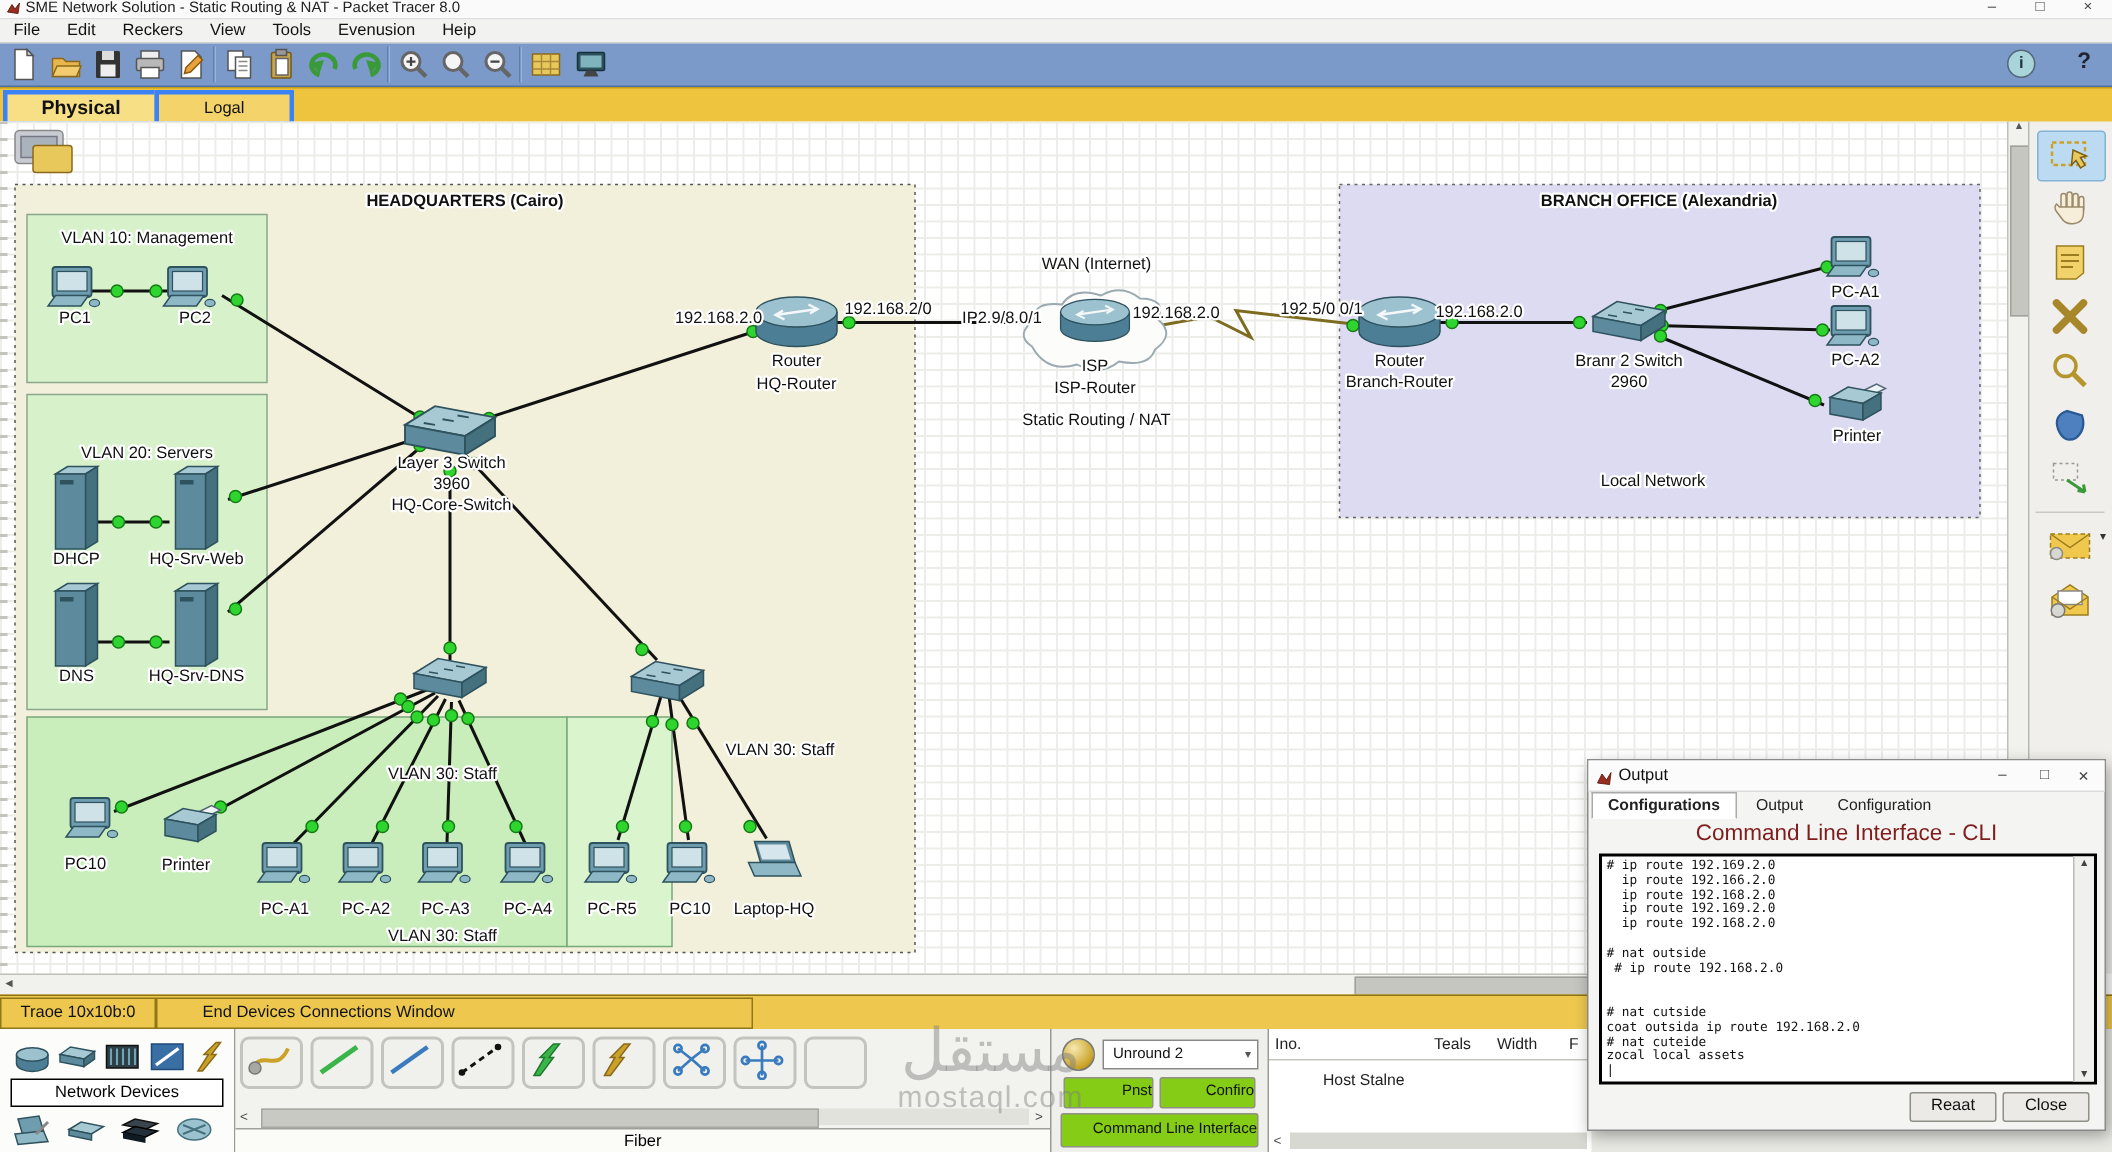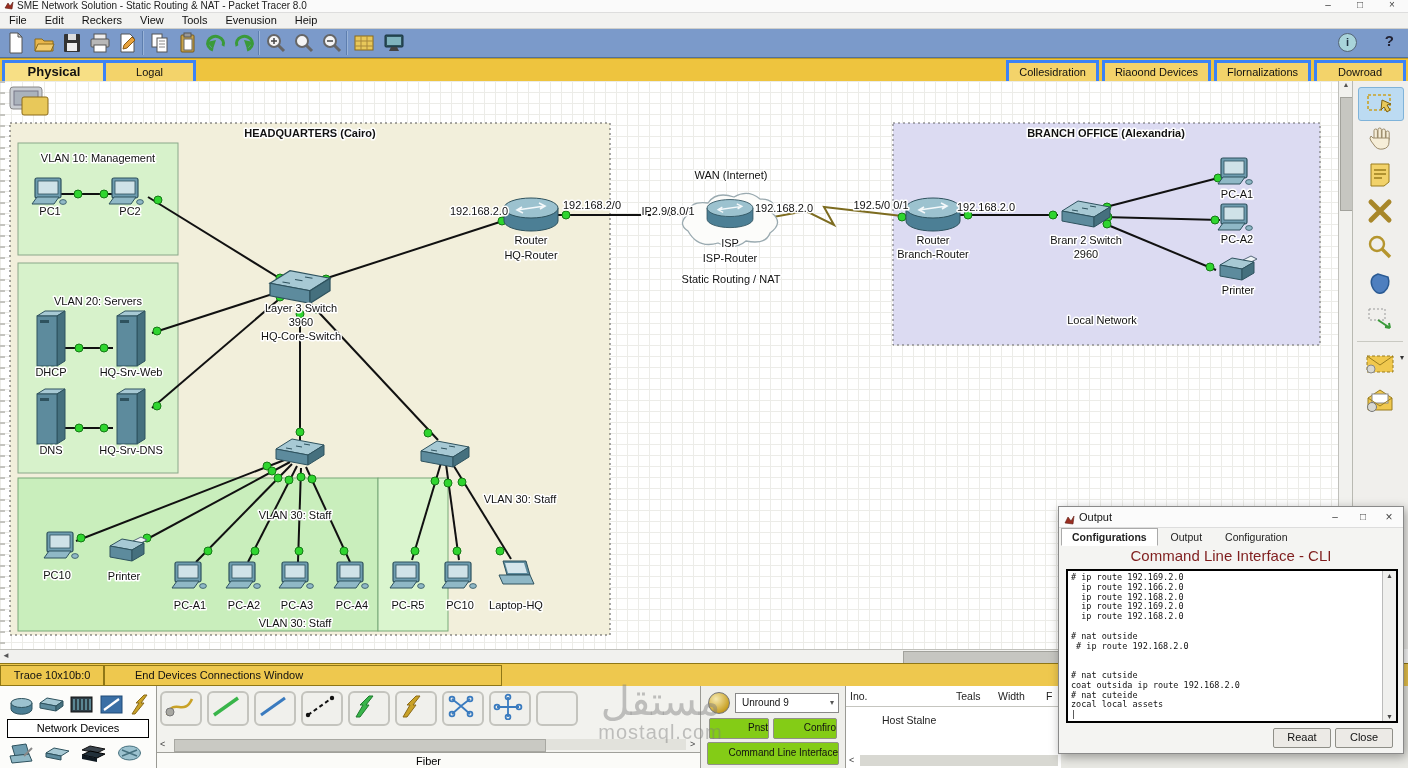--- a/index.html
+++ b/index.html
@@ -212,27 +212,20 @@
         </svg></span>
     <span id="helpinfo">
       <span id="infoball">i</span>
       <span id="helpq">?</span>
     </span>
   </div>
 
   <div id="tabbar">
     <div class="tab active" style="left:2px;width:98px;">Physical</div>
     <div class="tab" style="left:103px;width:87px;">Logal</div>
-    <div id="righttabs">
-
-    <div class="tab">Collesidration</div>
-        <div class="tab">Riaoond Devices</div>
-        <div class="tab">Flornalizations</div>
-        <div class="tab">Dowroad</div>
-      </div>
   </div>
 
   <div id="canvas">
     <div class="ruler"></div>
     <svg id="topo" width="1338" height="568" viewBox="0 0 1338 568" xmlns="http://www.w3.org/2000/svg">
       <defs>
         <g id="d-pc">
           <rect x="-15" y="-15" width="26" height="20" rx="2" fill="#6f9db0" stroke="#2e525e" stroke-width="1.2"></rect>
           <rect x="-12" y="-12" width="20" height="13" fill="#cfe2e8" stroke="#2e525e" stroke-width="0.8"></rect>
           <path d="M-18,11 L4,11 L9,4 L-13,4 Z" fill="#8fb8c6" stroke="#2e525e" stroke-width="1"></path>
@@ -619,21 +612,21 @@
             <div class="thumb"></div>
           </div>
         <span class="arr" style="left:533px;">&gt;</span>
       </div>
       <div id="fiberstrip">Fiber</div>
     </div>
 
     <div id="devpanel">
       <div id="ball"></div>
       <div id="dropdown">
-        <span>Unround 9</span>
+        <span>Unround 2</span>
         <span class="dd">▾</span>
       </div>
       <div class="pbtn" style="left:8px;top:32px;width:58px;">Pnst</div>
       <div class="pbtn" style="left:72px;top:32px;width:62px;">Confiro</div>
       <div class="pbtn" style="left:6px;top:56px;width:130px;height:21px;line-height:20px;">Command Line Interface</div>
     </div>
 
     <div id="pdutable">
       <span class="hdr" style="left:4px;">Ino.</span>
       <span class="hdr" style="left:36px;margin-top:24px;">Host Stalne</span>

